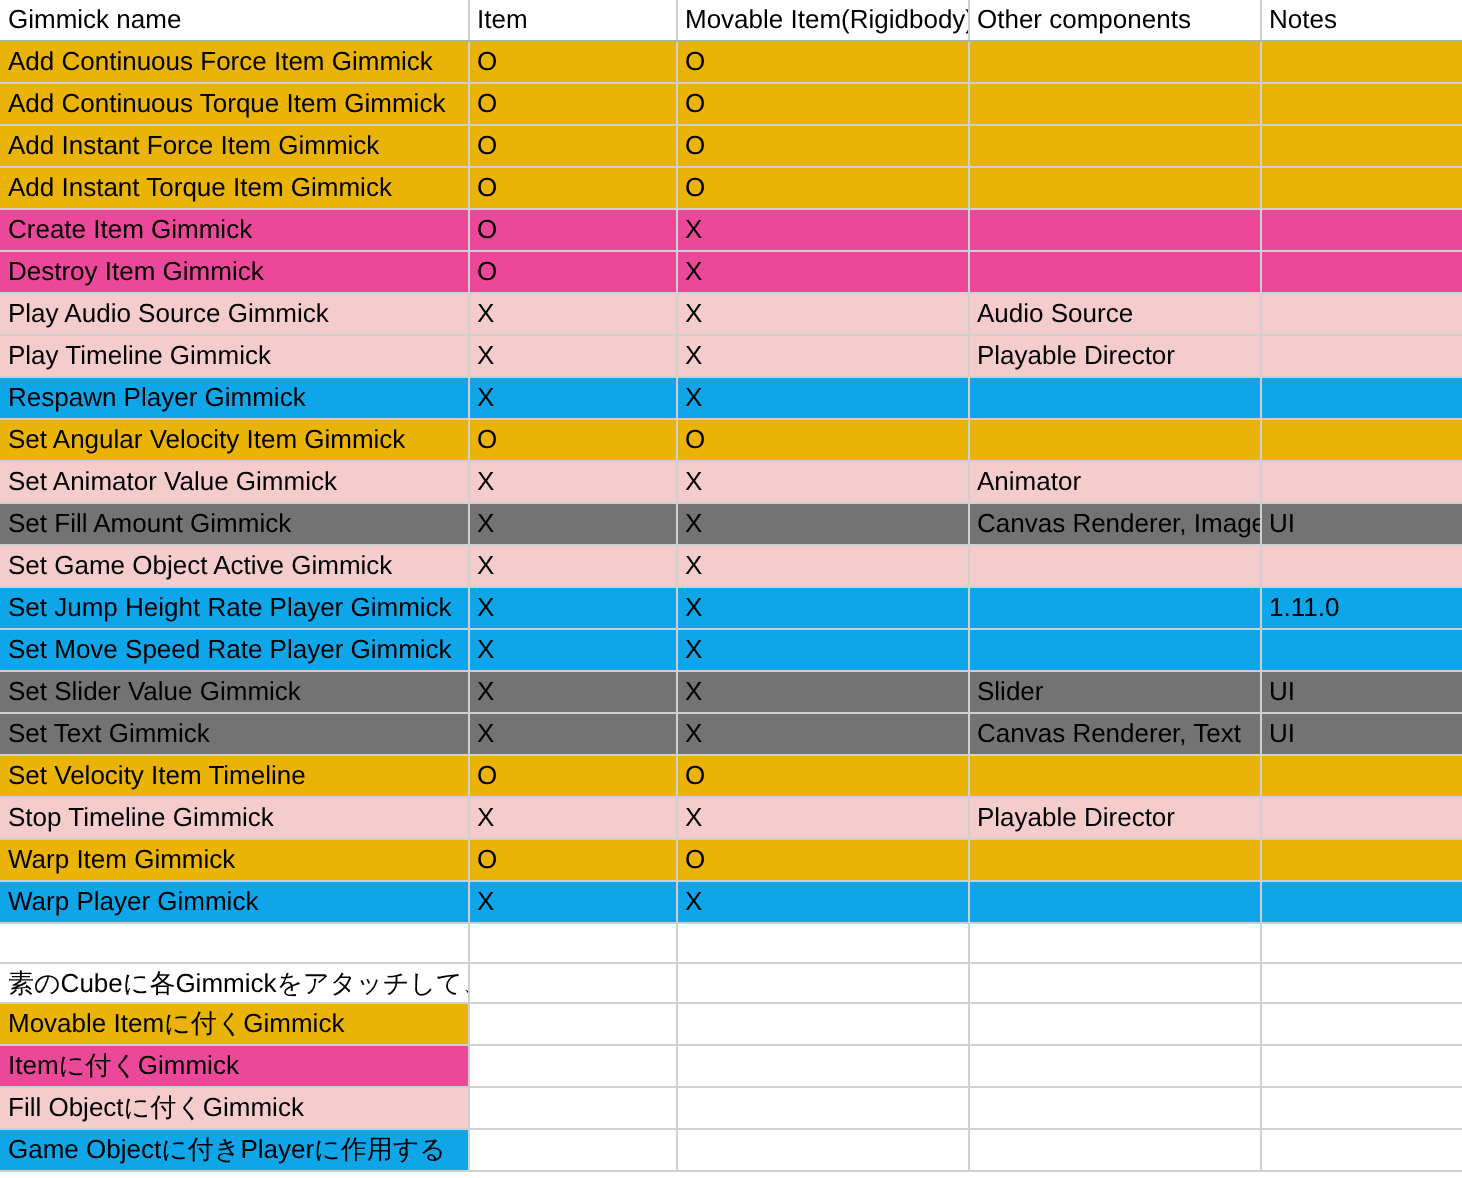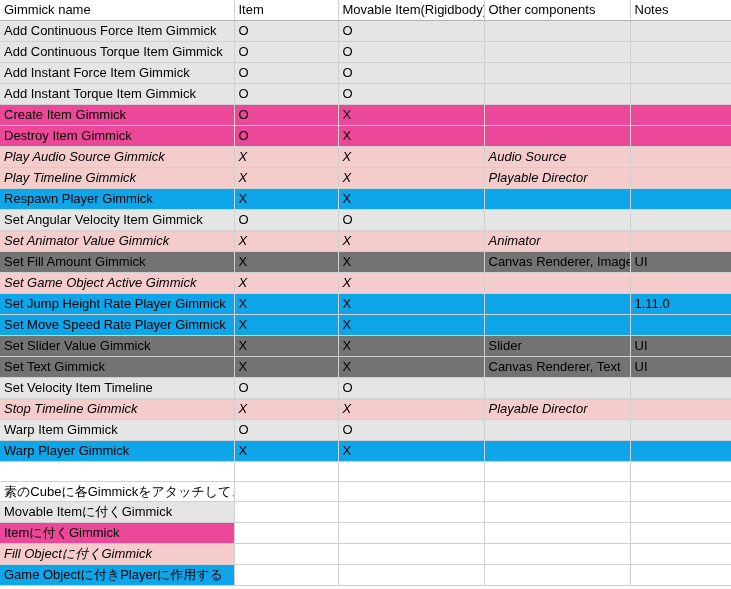--- a/index.html
+++ b/index.html
@@ -51,23 +51,23 @@
     color: #000000;
   }
   table.grid tr.header th {
     background: #ffffff;
     border-bottom: 1px solid #b0b0b0;
   }
   table.grid td.last-col, table.grid th.last-col {
     border-right: none;
   }
   
-  .fill-green  { background: #e5e5e5; }
+  .fill-green  { background: #eab308; }
   .fill-blue   { background: #ec4899; }
-  .fill-pink   { background: #f4cccc; font-style: italic; }
+  .fill-pink   { background: #f4cccc; }
   .fill-orange { background: #0ea5e9; }
   .fill-grey   { background: #737373; }
   .fill-none   { background: #ffffff; }
 
   tr.spacer td {
     background: #ffffff;
     border-right: 1px solid #d0d0d0;
     border-bottom: 1px solid #d0d0d0;
   }
   tr.note-row td {

